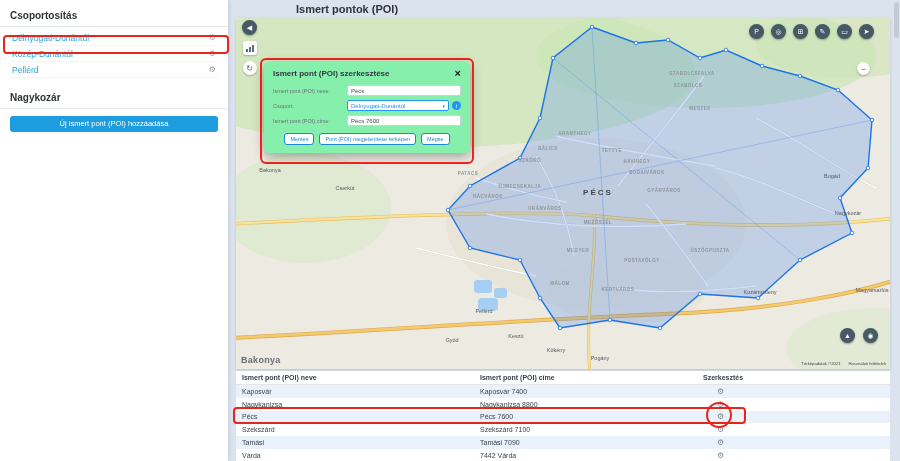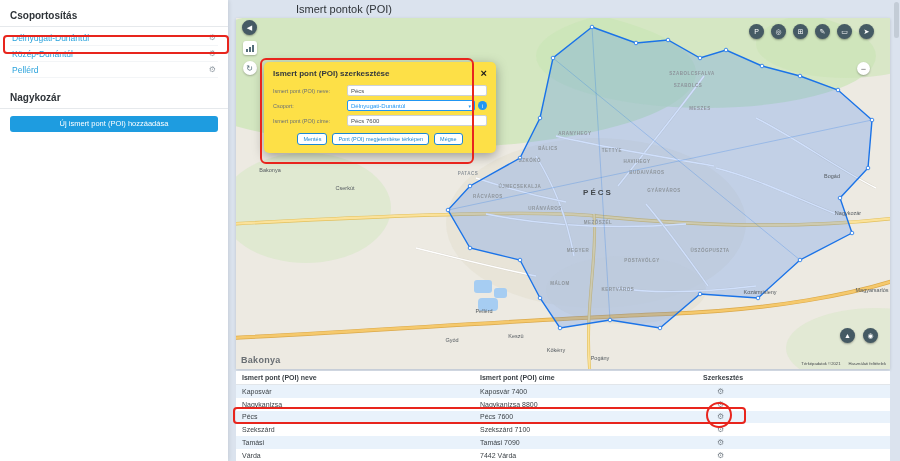--- a/index.html
+++ b/index.html
@@ -10,21 +10,21 @@
   .sb-title{font-size:10px;font-weight:bold;color:#2e3338;margin:2px 0 5px}
   .sb-title.ops{margin-top:14px}
   .sb-divider{height:1px;background:#e6e9ec;margin:0 -10px 3px}
   .group-item{display:flex;align-items:center;justify-content:space-between;height:15px;font-size:8.5px;color:#2ba3dc;border-bottom:1px solid #f3f5f7;cursor:pointer;padding:0 2px}
   .gear{color:#97a0a8;font-size:8px;cursor:pointer}
   .new-group-row{display:flex;gap:6px;margin:6px 0 10px;align-items:center}
   .new-group-row input{flex:1;height:14px;border:1px solid #ccd2d8;border-radius:3px;font-size:7px;padding:0 4px;color:#555;font-family:inherit;min-width:0}
   .btn-outline{height:17px;border:1px solid #2ba3dc;background:#fff;color:#2ba3dc;font-size:7px;border-radius:3px;padding:0 8px;font-family:inherit;cursor:pointer}
   .btn-primary{width:100%;height:16px;background:#1e9ce0;border:none;color:#fff;font-size:7.5px;border-radius:3px;font-family:inherit;cursor:pointer}
 
-  .main-title{position:absolute;left:296px;top:3px;font-size:11px;font-weight:normal;color:#2e3338}
+  .main-title{position:absolute;left:296px;top:3px;font-size:11px;font-weight:bold;color:#2e3338}
 
   
   .map{position:absolute;left:236px;top:18px;width:654px;height:351px;background:#edeae2;overflow:hidden;box-shadow:0 1px 3px rgba(0,0,0,.15)}
   .map svg.base{position:absolute;left:0;top:0}
   .map-label{position:absolute;transform:translate(-50%,-50%);white-space:nowrap;pointer-events:none}
   .l-d{font-size:4.5px;font-weight:bold;letter-spacing:.5px;color:#8d949b}
   .l-v{font-size:5.5px;color:#555b60}
   .l-city{font-size:8px;font-weight:bold;letter-spacing:2px;color:#43484d}
   .ctr-right{position:absolute;top:6px;right:16px;display:flex;gap:7px}
   .circle-btn{width:15px;height:15px;border-radius:50%;background:#455a64;color:#fff;display:flex;align-items:center;justify-content:center;font-size:7px;box-shadow:0 1px 2px rgba(0,0,0,.35);cursor:pointer;line-height:1}
@@ -40,21 +40,21 @@
   .table{position:absolute;left:236px;top:371px;width:654px;height:90px;background:#fff;font-size:7px;color:#3c4247;overflow:hidden}
   .t-head{display:flex;height:13px;align-items:center;font-weight:bold;border-bottom:1px solid #e2e6ea;background:#fff}
   .t-row{display:flex;height:12.8px;align-items:center;cursor:pointer}
   .t-row.alt{background:#e9f2fb}
   .c1{width:244px;padding-left:6px;box-sizing:border-box}
   .c2{width:215px}
   .c3{width:195px;padding-left:8px;box-sizing:border-box;display:flex;align-items:center}
   .t-gear{margin-left:14px;color:#7d868e;font-size:8px;cursor:pointer}
 
   
-  .modal{position:absolute;left:264px;top:62px;width:232px;background:#fde047;border-radius:5px;box-shadow:0 3px 12px rgba(0,0,0,.35);padding:7px 9px 8px;box-sizing:border-box;z-index:20}
+  .modal{position:absolute;left:264px;top:62px;width:206px;background:#86efac;border-radius:5px;box-shadow:0 3px 12px rgba(0,0,0,.35);padding:7px 9px 8px;box-sizing:border-box;z-index:20}
   .m-head{display:flex;justify-content:space-between;align-items:flex-start;margin-bottom:7px}
   .m-title{font-size:8px;font-weight:bold;color:#33383d}
   .m-close{font-size:11px;font-weight:bold;color:#1c1c1c;cursor:pointer;line-height:9px}
   .m-row{display:flex;align-items:center;margin-bottom:4px}
   .m-label{width:74px;font-size:5.5px;color:#6a7076;flex:none}
   .m-input{flex:1;height:11px;border:1px solid #ccd2d8;border-radius:2px;font-size:6px;color:#4a5055;padding:0 3px;font-family:inherit;min-width:0;box-sizing:border-box}
   .m-select{border:1px solid #2196f3;color:#2196f3;display:flex;align-items:center;background:#fff;border-radius:2px;height:11px;flex:1;padding:0 3px;box-sizing:border-box;cursor:pointer;justify-content:space-between}
   .m-select .val{font-size:6px}
   .m-select .caret{font-size:5px;color:#2196f3}
   .m-info{width:9px;height:9px;border-radius:50%;background:#2196f3;color:#fff;font-size:5px;display:flex;align-items:center;justify-content:center;margin-left:3px;flex:none;cursor:pointer}

